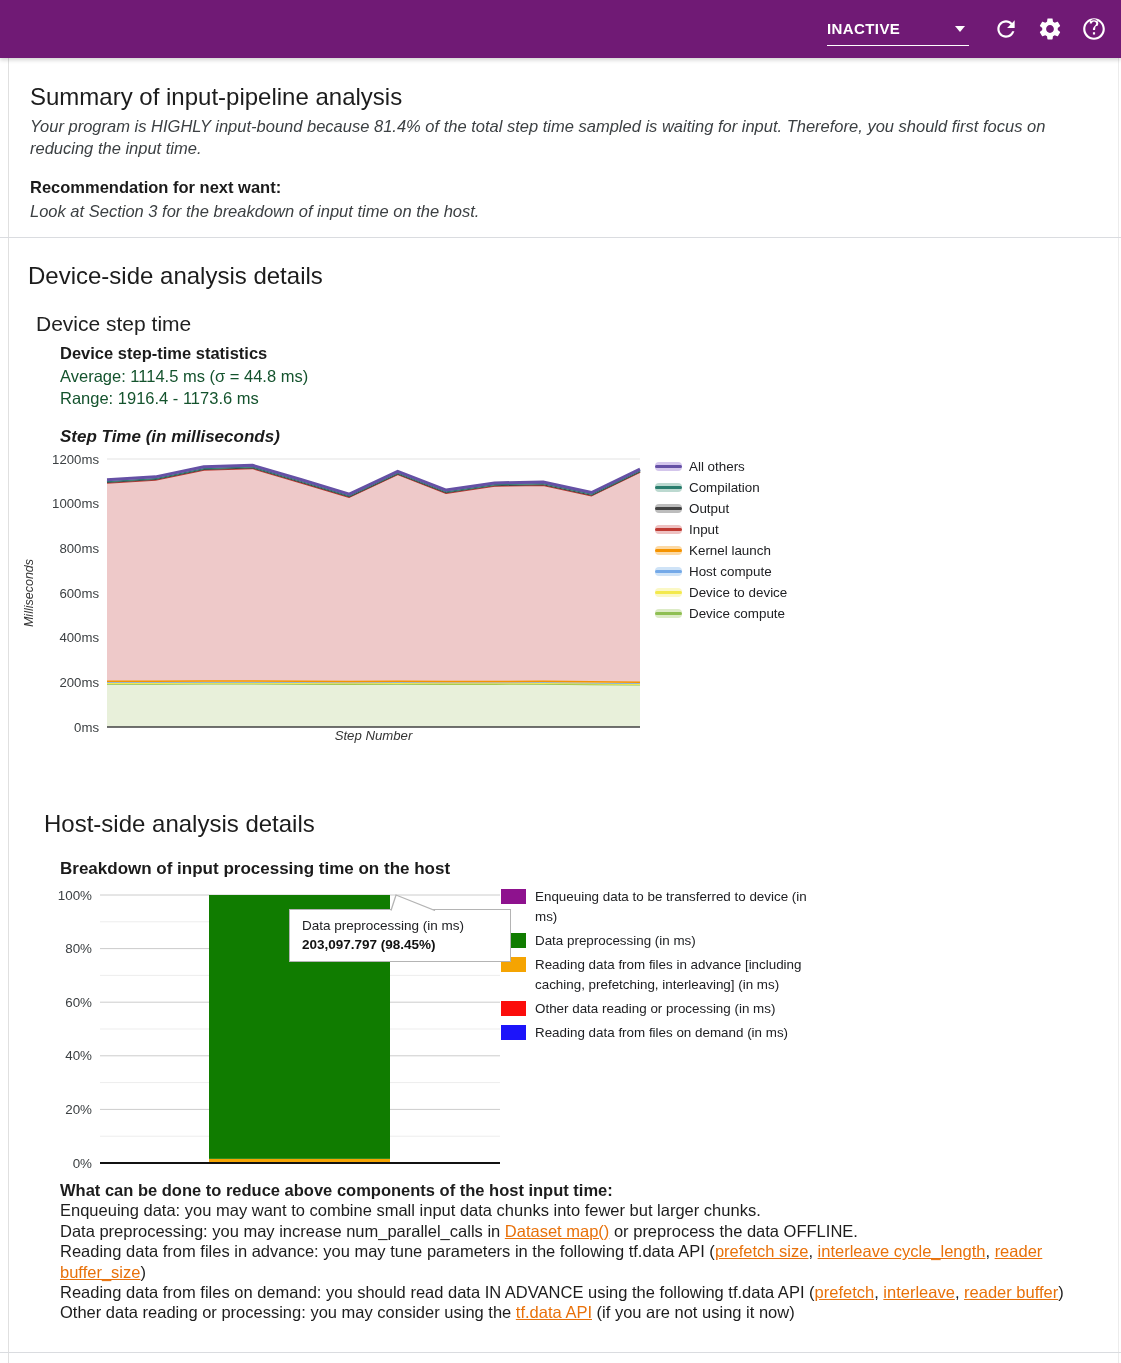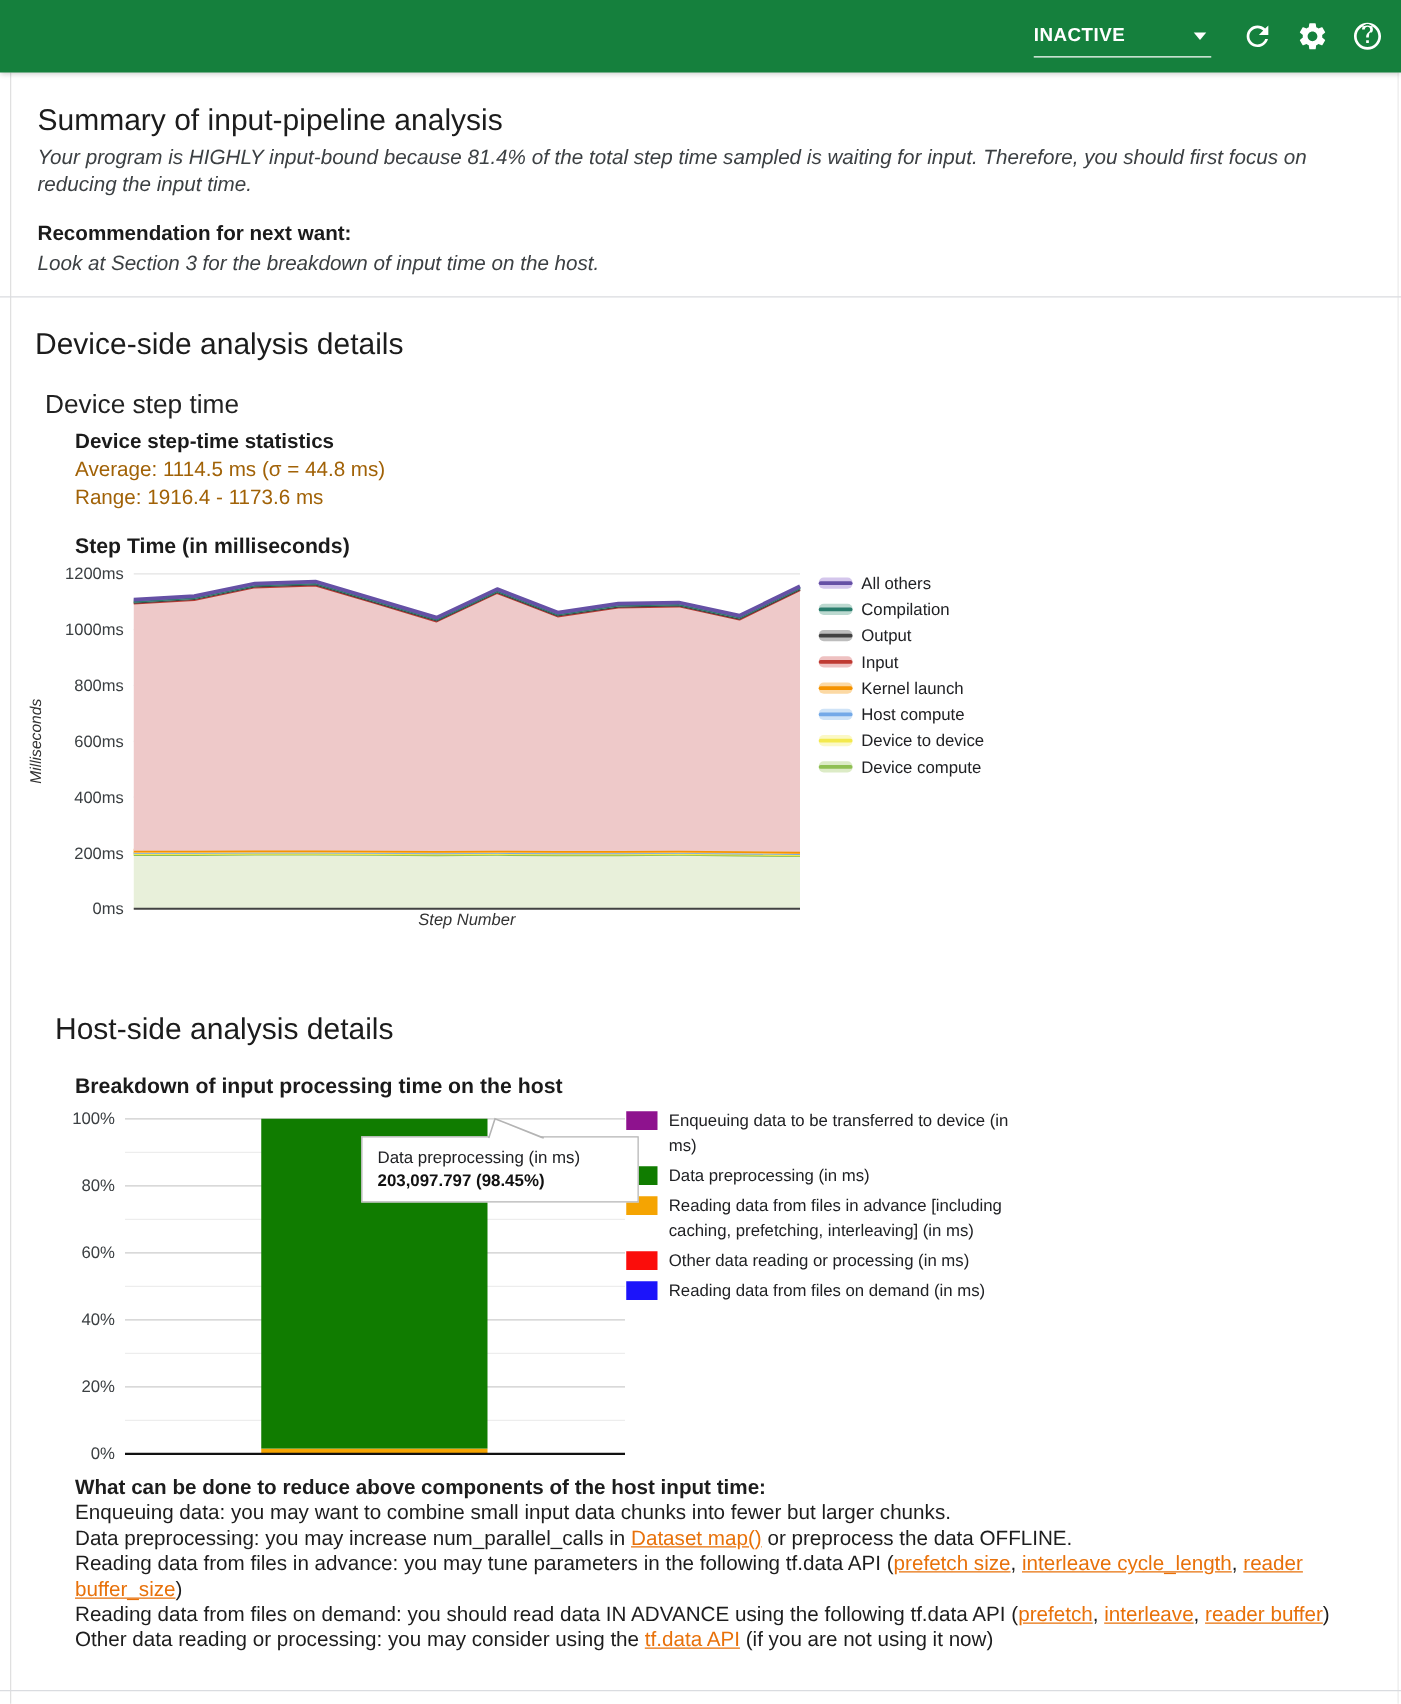--- a/index.html
+++ b/index.html
@@ -1,37 +1,37 @@
 <!DOCTYPE html>
 <html><head>
 <meta charset="utf-8">
 <style>
   * { box-sizing: border-box; margin: 0; padding: 0; }
   html,body { background:#fff; }
   body { width:1121px; height:1363px; font-family:"Liberation Sans", sans-serif; color:#202124; position:relative; overflow:hidden; }
   .page { position:relative; width:1121px; height:1363px; }
 
   
-  .toolbar { position:absolute; left:0; top:0; width:1121px; height:58px; background:#15803d; box-shadow:0 2px 4px rgba(0,0,0,.18); z-index:5; }
+  .toolbar { position:absolute; left:0; top:0; width:1121px; height:58px; background:#701a75; box-shadow:0 2px 4px rgba(0,0,0,.18); z-index:5; }
   .toolbar-right { position:absolute; right:14px; top:0; height:58px; display:flex; align-items:center; gap:18px; }
   .run-select { width:142px; height:34px; border-bottom:1px solid #fff; display:flex; align-items:center; justify-content:space-between; cursor:pointer; margin-right:6px; }
   .run-select .lbl { color:#fff; font-size:15px; font-weight:700; letter-spacing:.4px; }
   .caret { width:0; height:0; border-left:5px solid transparent; border-right:5px solid transparent; border-top:6px solid #fff; margin-right:4px; }
   .tb-icon { width:26px; height:26px; display:block; cursor:pointer; }
   .tb-icon svg { width:26px; height:26px; fill:#fff; display:block; }
 
   
   .card-edge-left  { position:absolute; left:8px; top:58px; bottom:0; border-left:1px solid #e0e0e0; }
   .card-edge-right { position:absolute; left:1118px; top:58px; bottom:0; border-left:1px solid #ececec; }
   .divider { position:absolute; left:0; width:1121px; border-top:1px solid #dadce0; }
 
   
   .h1 { font-size:24px; font-weight:400; color:#1c1c1c; }
   .h2 { font-size:21px; font-weight:400; color:#212121; }
-  .body-text { font-size:16.5px; line-height:22px; color:#a16207; }
+  .body-text { font-size:16.5px; line-height:22px; color:#14532d; }
   .italic { font-style:italic; color:#3c4043; }
   .bold { font-weight:700; color:#1b1b1b; }
   .abs { position:absolute; }
 
   a.adv-link, .adv-link { color:#e8710a; text-decoration:underline; cursor:pointer; }
 
   
   .dev-legend { position:absolute; left:655px; top:456px; }
   .dev-legend .item { display:flex; align-items:center; height:21px; }
   .dev-legend .band { width:27px; height:9px; border-radius:4px; position:relative; margin-right:7px; flex:none; }
@@ -95,21 +95,21 @@
   </div>
 
   <div class="divider" style="top:237px;"></div>
 
   <div>
     <div class="abs h1" style="left:28px; top:262px;">Device-side analysis details</div>
     <div class="abs h2" style="left:36px; top:312px;">Device step time</div>
     <div class="abs body-text bold" style="left:60px; top:342px;">Device step-time statistics</div>
     <div class="abs body-text" style="left:60px; top:365px;">Average: 1114.5 ms (σ = 44.8 ms)</div>
     <div class="abs body-text" style="left:60px; top:387px;">Range: 1916.4 - 1173.6 ms</div>
-    <div class="abs body-text bold" style="left:60px; top:426px; font-size:17px;">Step Time (in milliseconds)</div>
+    <div class="abs body-text bold" style="left:60px; top:426px; font-size:17px;font-style:italic;">Step Time (in milliseconds)</div>
 
     <svg class="abs" style="left:20px; top:448px;" width="645" height="302" id="device-chart">
         <text x="79" y="283.5" text-anchor="end" font-size="13.2" fill="#3c4043">0ms</text>
         <line x1="87" y1="234.33333333333334" x2="620" y2="234.33333333333334" stroke="#e3e3e3" stroke-width="1"></line>
         <text x="79" y="238.83333333333334" text-anchor="end" font-size="13.2" fill="#3c4043">200ms</text>
         <line x1="87" y1="189.66666666666669" x2="620" y2="189.66666666666669" stroke="#e3e3e3" stroke-width="1"></line>
         <text x="79" y="194.16666666666669" text-anchor="end" font-size="13.2" fill="#3c4043">400ms</text>
         <line x1="87" y1="145" x2="620" y2="145" stroke="#e3e3e3" stroke-width="1"></line>
         <text x="79" y="149.5" text-anchor="end" font-size="13.2" fill="#3c4043">600ms</text>
         <line x1="87" y1="100.33333333333334" x2="620" y2="100.33333333333334" stroke="#e3e3e3" stroke-width="1"></line>

